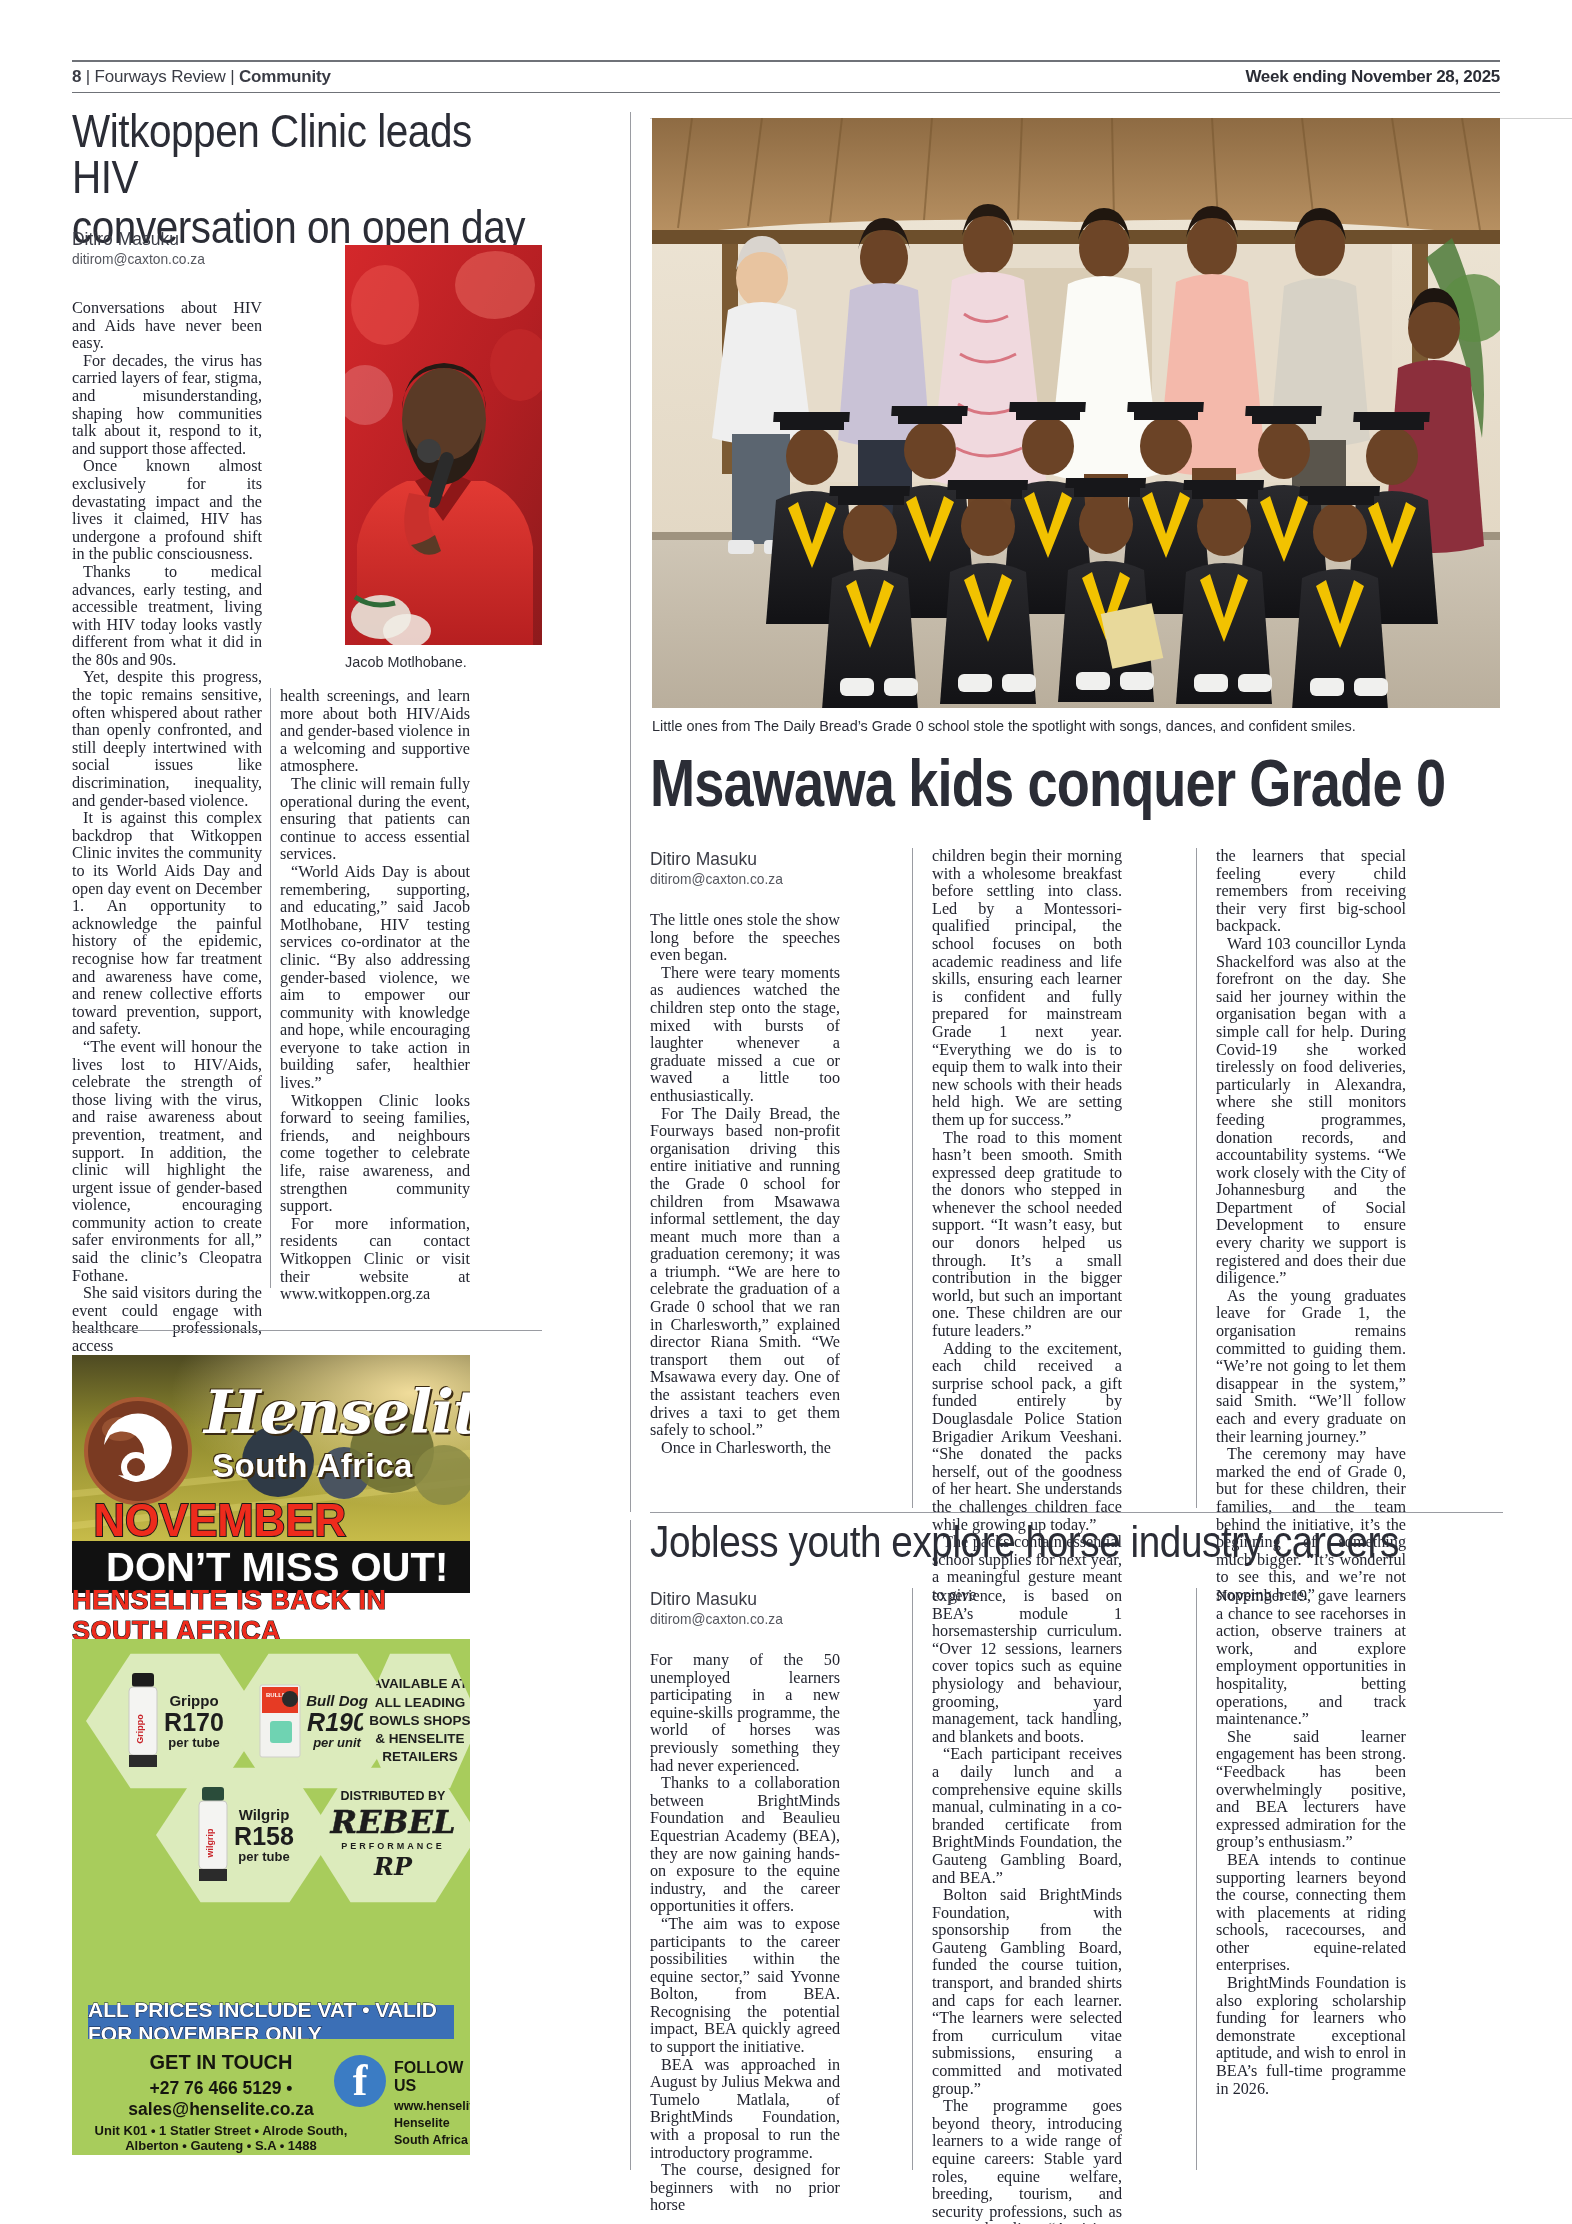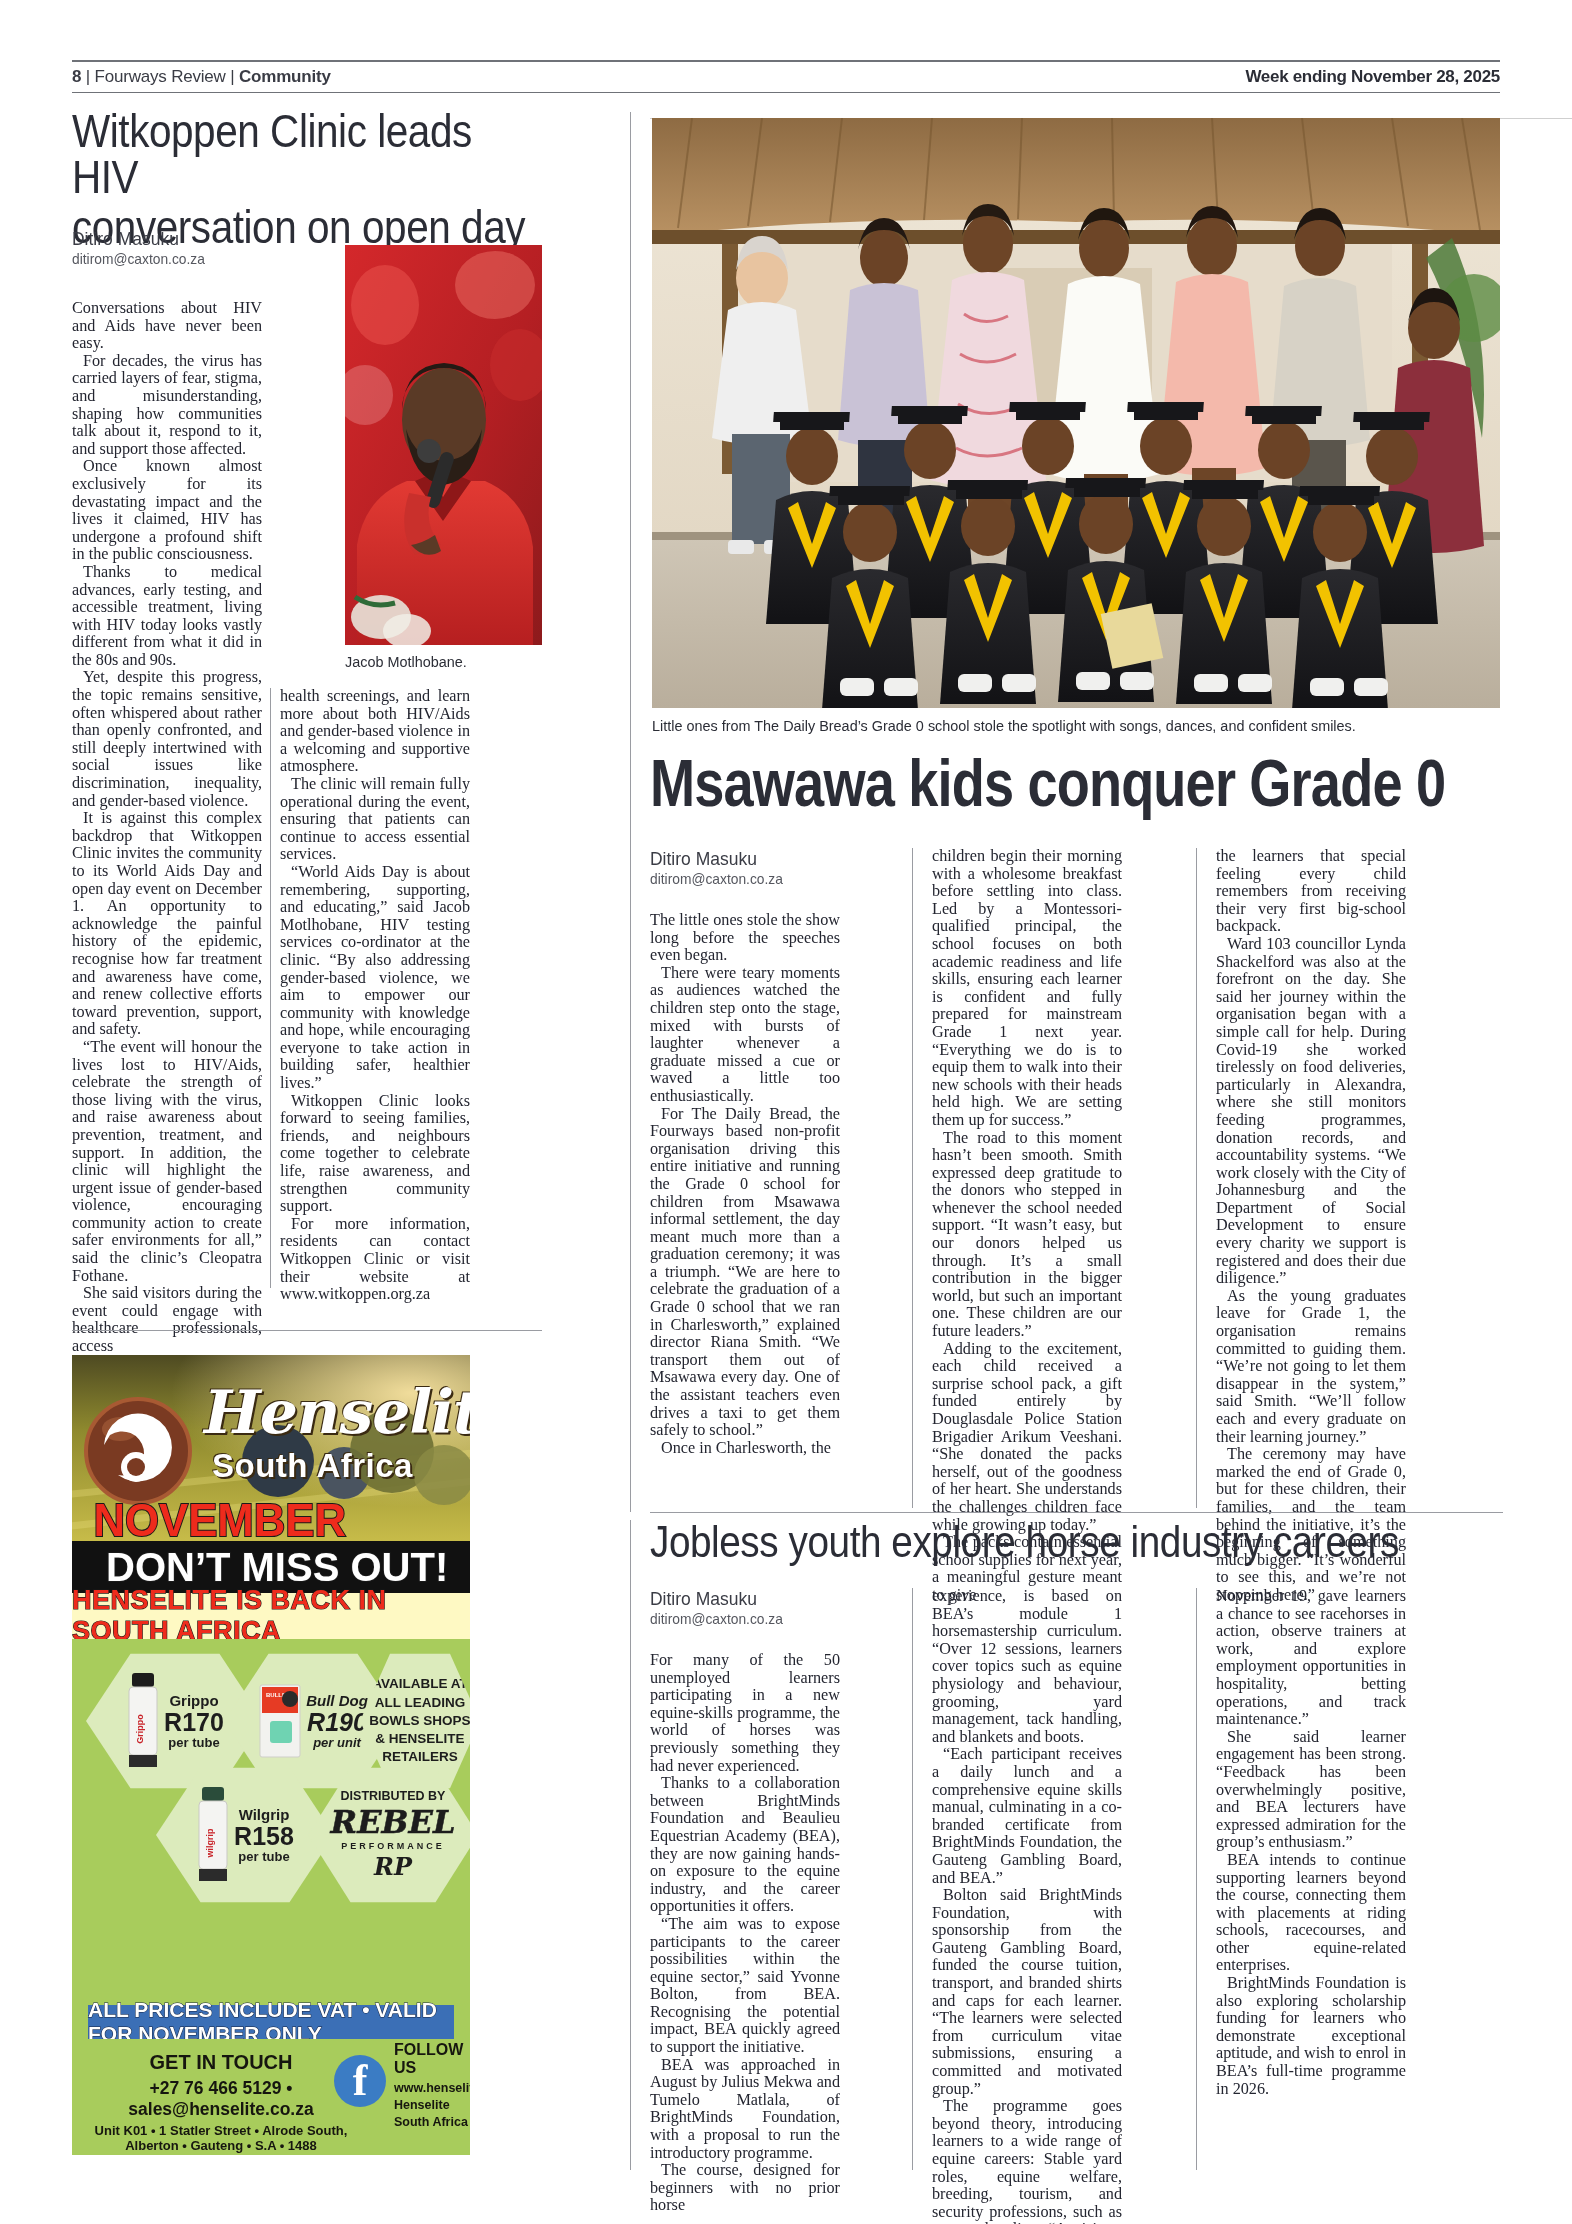--- a/index.html
+++ b/index.html
@@ -533,21 +533,21 @@
       </svg>
       <div style="position:absolute;left:132px;top:22px;" class="ad-logo-text"><span>Henselite</span></div>
       <div style="position:absolute;left:140px;top:92px;" class="ad-sub">South Africa</div>
       <div style="position:absolute;left:12px;top:138px;width:380px;" class="ad-red">NOVEMBER SPECIALS</div>
     </div>
 
     <div style="position:absolute;left:0;right:0;top:186px;height:52px;background:#111;">
       <div class="ad-white" style="position:absolute;left:34px;top:4px;">DON’T MISS OUT!</div>
     </div>
 
-    <div style="position:absolute;left:0;right:0;top:238px;height:46px;background:#fef9c3;display:flex;align-items:center;justify-content:flex-end;">
+    <div style="position:absolute;left:0;right:0;top:238px;height:46px;background:#ffffff;display:flex;align-items:center;justify-content:flex-end;">
       <span class="ad-green-band">HENSELITE IS BACK IN SOUTH AFRICA</span>
     </div>
 
     <div style="position:absolute;left:0;right:0;top:284px;bottom:150px;background:#a8cc5c;">
 
       <div class="hexcell" style="left:14px;top:12px;width:178px;height:140px;">
         <div class="hex">
           <div style="display:flex;align-items:center;gap:4px;">
             <svg width="34" height="96" viewBox="0 0 34 96">
               <rect x="6" y="0" width="22" height="14" rx="3" fill="#1c1c1c"></rect>
@@ -632,21 +632,21 @@
     <div style="position:absolute;left:0;right:0;top:684px;bottom:0;background:#a8cc5c;">
       <div class="ad-contact" style="position:absolute;left:18px;top:12px;width:262px;">
         <div class="ac-head">GET IN TOUCH</div>
         <div class="ac-main" style="margin-top:4px;">+27 76 466 5129 • sales@henselite.co.za</div>
         <div class="ac-sm" style="margin-top:3px;">Unit K01 • 1 Statler Street • Alrode South,</div>
         <div class="ac-sm">Alberton • Gauteng • S.A • 1488</div>
       </div>
       <div style="position:absolute;left:262px;top:16px;" class="fb-circle">
         <span>f</span>
       </div>
-      <div class="follow" style="position:absolute;left:322px;top:2px;width:76px;">
+      <div class="follow" style="position:absolute;left:322px;top:20px;width:76px;">
         <div class="fl-head">FOLLOW US</div>
         <div class="fl-sm" style="margin-top:3px;">www.henselite.co.za</div>
         <div class="fl-sm">Henselite South Africa</div>
       </div>
     </div>
   </div>
 
 </div>
 
 </body></html>

